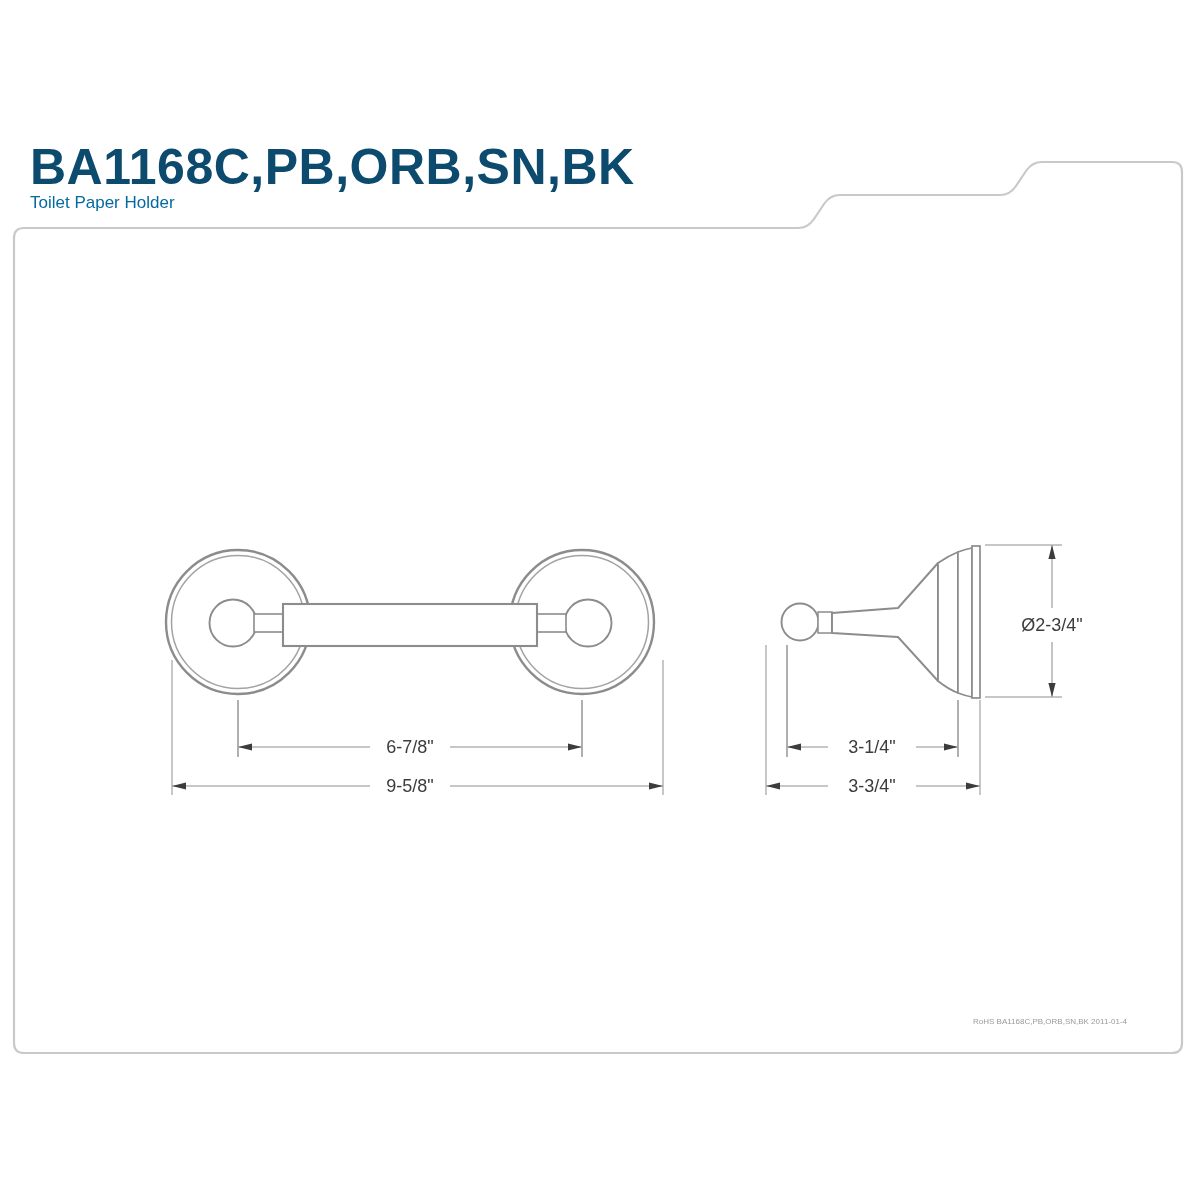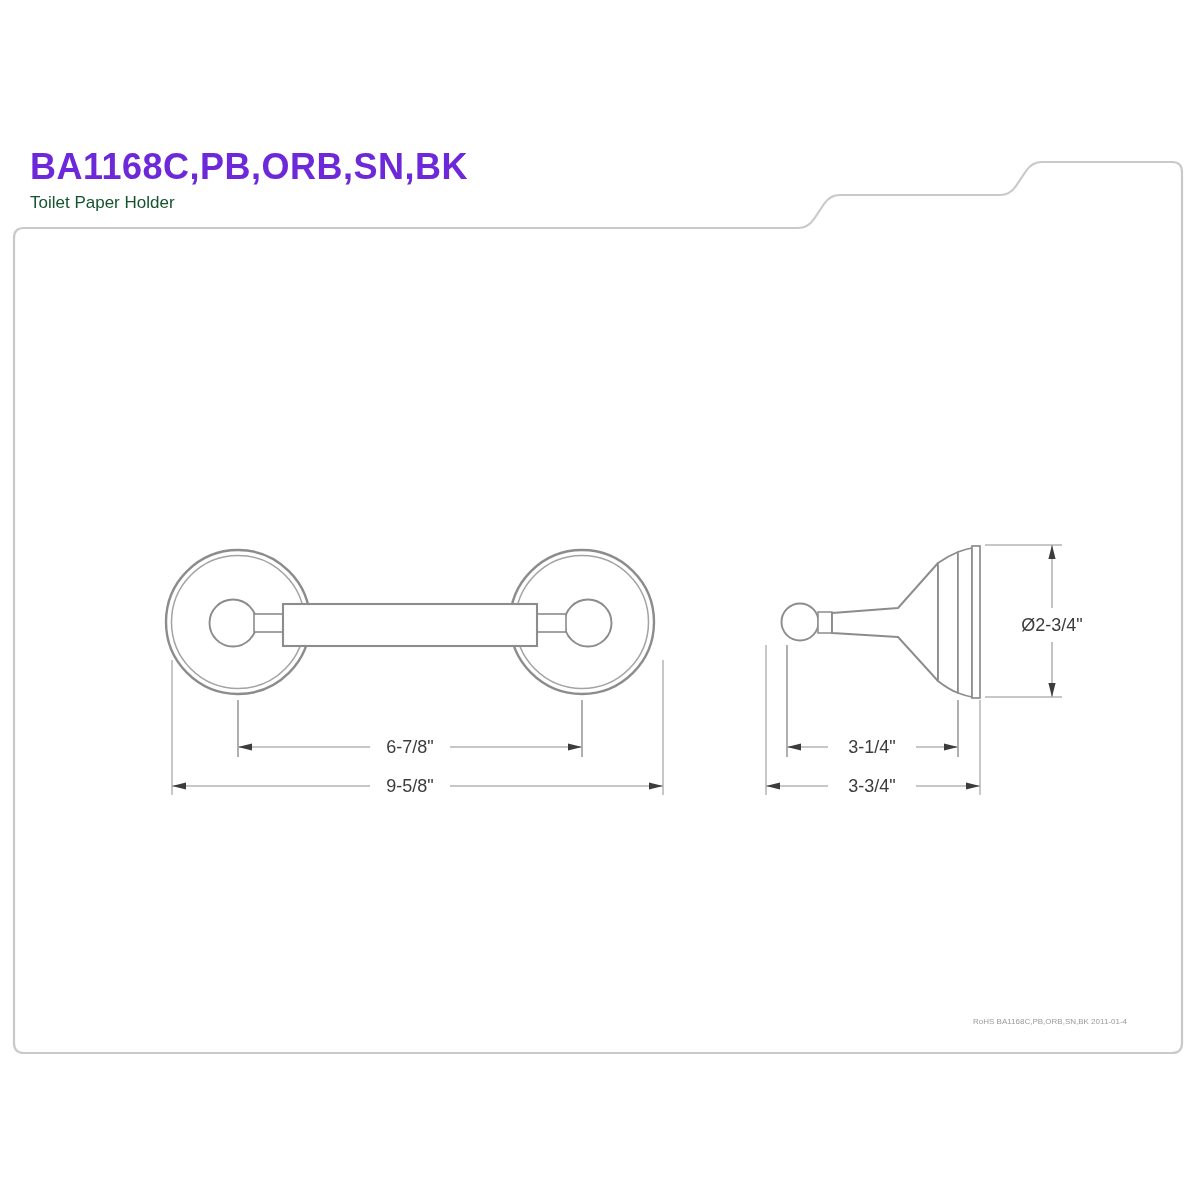--- a/index.html
+++ b/index.html
@@ -16,32 +16,32 @@
     overflow: hidden;
   }
   #title-block {
     position: absolute;
     left: 30px;
     top: 143px;
     width: 760px;
   }
   #product-code {
     font-family: "Liberation Sans", sans-serif;
-    font-size: 36px;
+    font-size: 50px;
     font-weight: bold;
-    color: #6d28d9;
+    color: #0c4a6e;
     letter-spacing: 0.5px;
     line-height: 48px;
     white-space: nowrap;
   }
   #product-name {
     font-family: "Liberation Sans", sans-serif;
     font-size: 17px;
     font-weight: normal;
-    color: #14532d;
+    color: #0369a1;
     line-height: 20px;
     margin-top: 2px;
     white-space: nowrap;
   }
   #drawing-svg {
     position: absolute;
     left: 0;
     top: 0;
     width: 1200px;
     height: 1200px;

